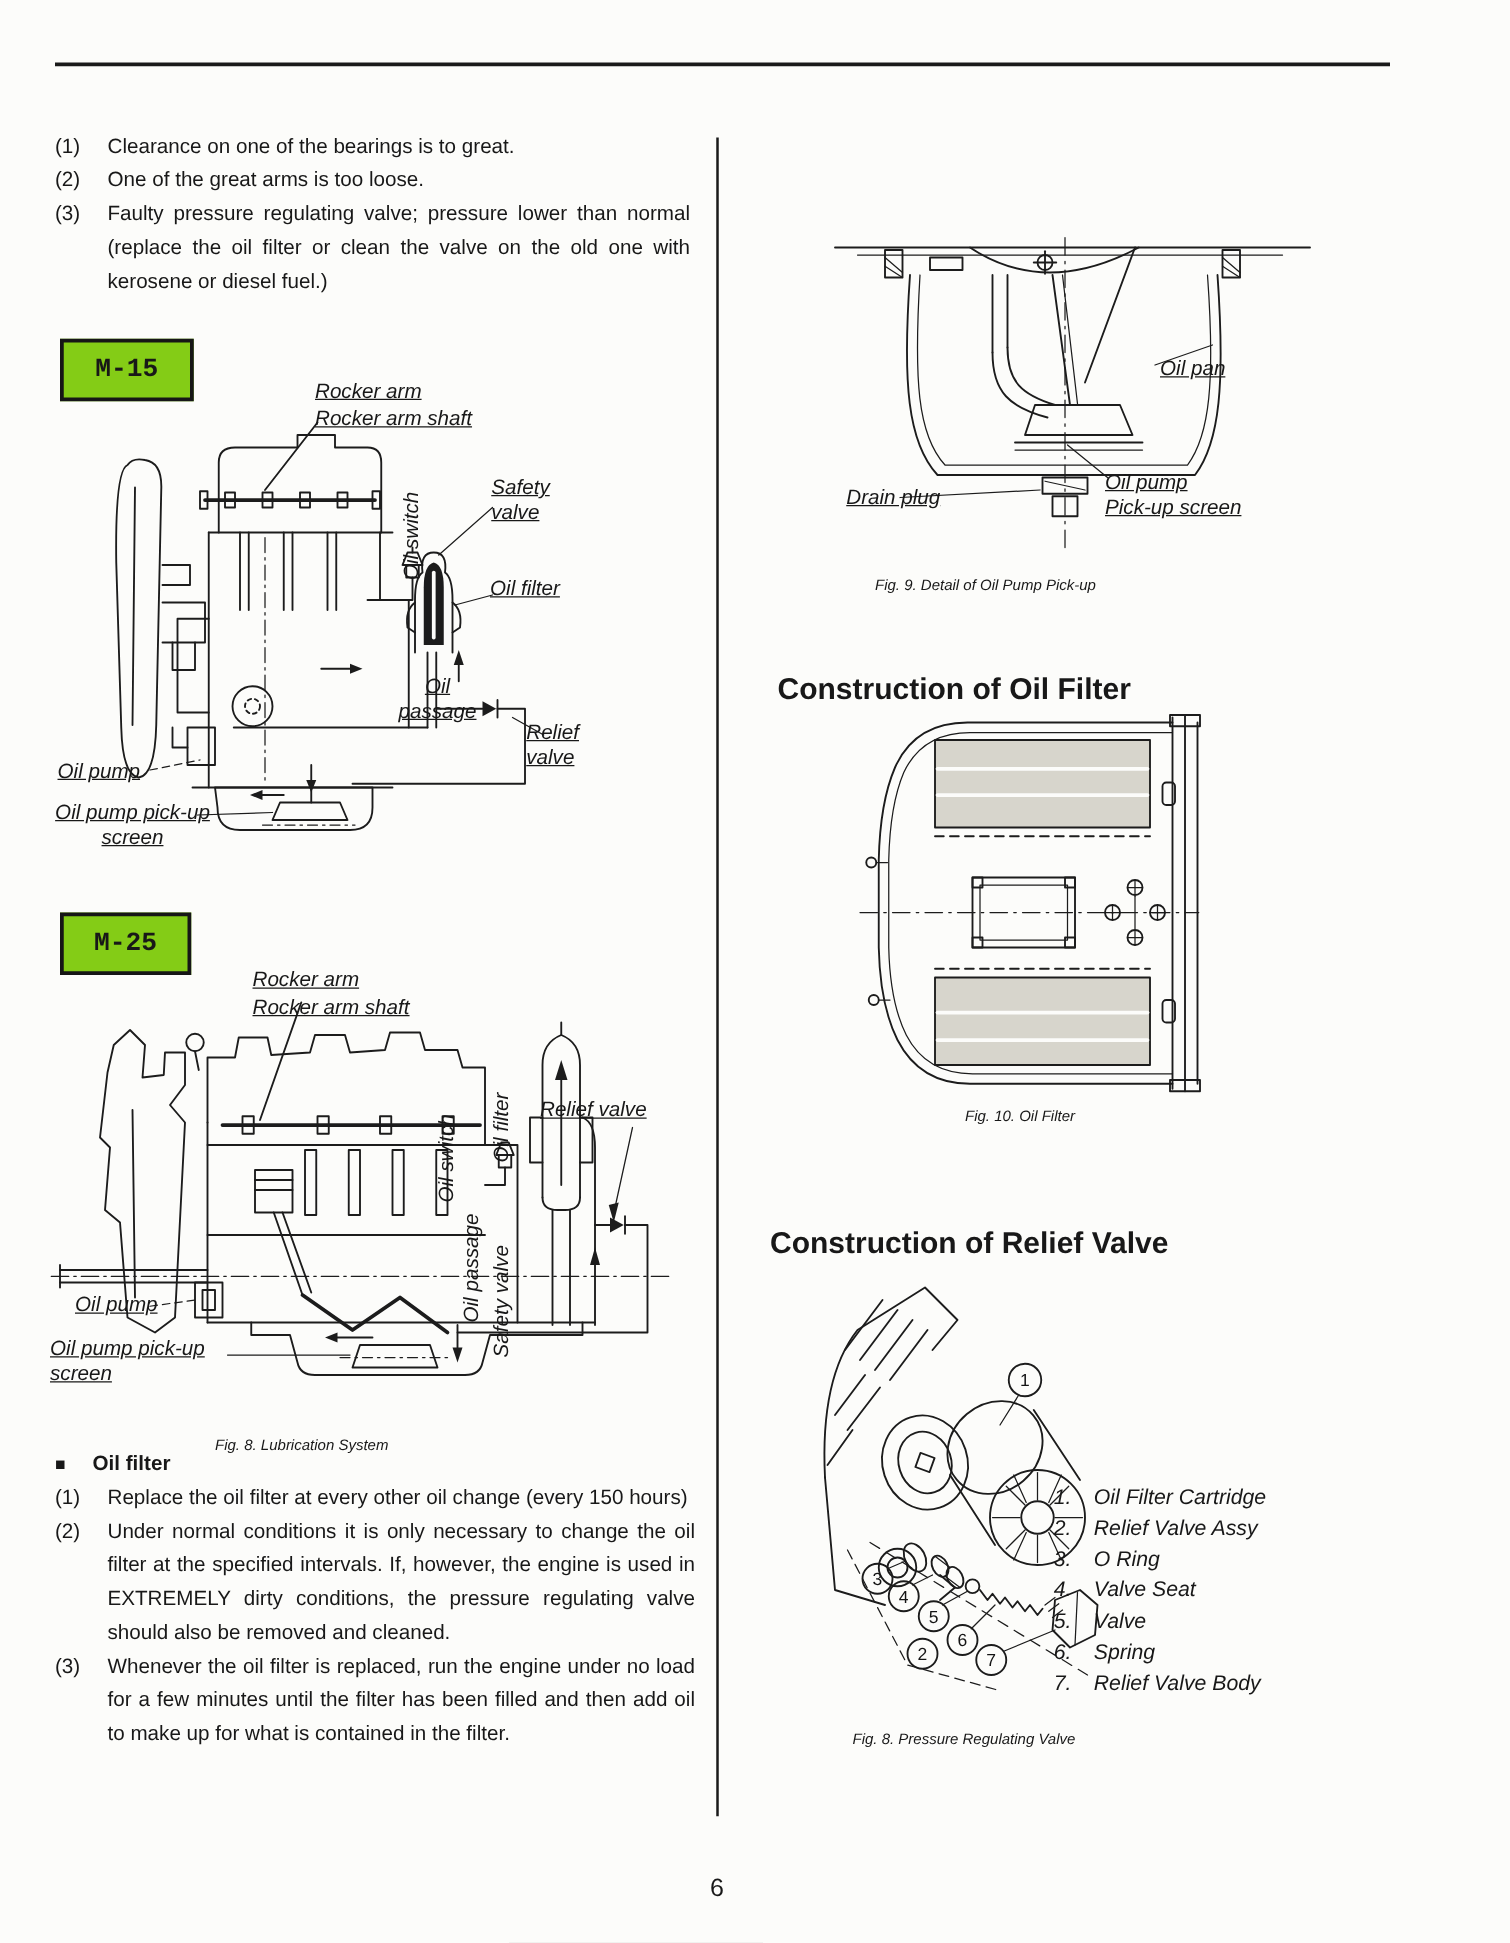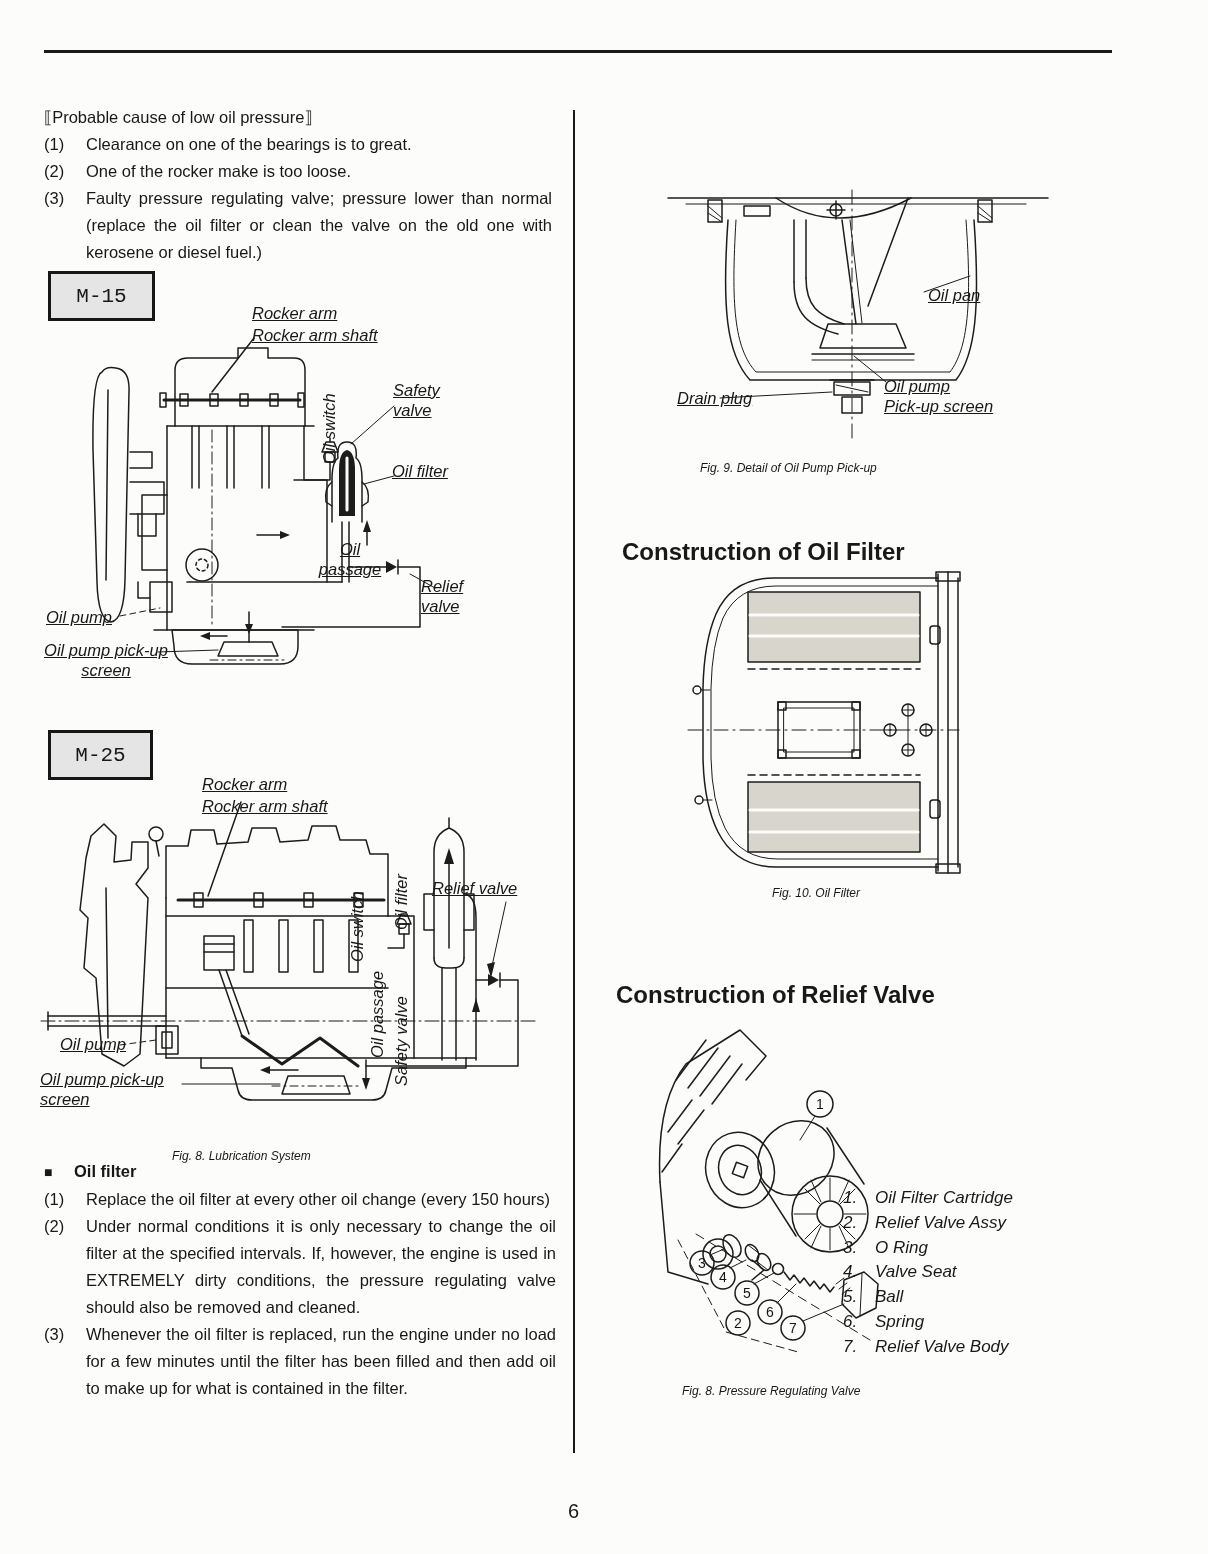--- a/index.html
+++ b/index.html
@@ -8,22 +8,22 @@
   .abs{position:absolute;}
   .rule-top{background:#1a1a1a;height:3px;}
   .divider{background:#1a1a1a;width:2px;}
   .body-txt{font-size:16.5px;line-height:27px;}
   .item{display:flex;align-items:flex-start;}
   .item .n{flex:0 0 42px;}
   .item .t{flex:1;text-align:justify;}
   .sec-head{display:flex;align-items:baseline;}
   .sec-head .b{flex:0 0 30px;font-size:14px;}
   .sec-head .h{font-weight:700;}
-  .modelbox{position:absolute;border:3px solid #161616;background:#e5e5e5;
-        font-family:"Liberation Mono","DejaVu Sans Mono",monospace;font-size:21px;font-weight:400;
+  .modelbox{position:absolute;border:3px solid #161616;background:#84cc16;
+        font-family:"Liberation Mono","DejaVu Sans Mono",monospace;font-size:21px;font-weight:700;
         display:flex;align-items:center;justify-content:center;}
   .lbl{position:absolute;font-style:italic;font-size:16.5px;line-height:20px;white-space:nowrap;text-decoration:underline;}
   .lbl.wrap{white-space:normal;}
   .lbl.center{text-align:center;}
   .vlbl{position:absolute;font-style:italic;font-size:16.5px;white-space:nowrap;
         transform:rotate(-90deg);transform-origin:0 0;}
   .cap{position:absolute;font-style:italic;font-size:12px;white-space:nowrap;}
   .sec-h{position:absolute;font-weight:700;font-size:24px;white-space:nowrap;}
   .parts{position:absolute;font-style:italic;font-size:17px;line-height:24.8px;}
   .prow{display:flex;}
@@ -41,28 +41,27 @@
 </head>
 <body>
 
 <div class="page">
 
   <div class="abs rule-top" style="left:44px;top:50px;width:1068px;"></div>
   <div class="abs divider" style="left:573px;top:110px;height:1343px;"></div>
   <div class="pagenum" style="left:568px;top:1500px;">6</div>
 
   <div class="abs body-txt" style="left:44px;top:104px;width:508px;">
-    <div><span>⟦</span><span>Probable cause of low oil pressure</span><span>⟧</span></div>
     <div class="item">
       <span class="n">(1)</span>
       <span class="t">Clearance on one of the bearings is to great.</span>
     </div>
     <div class="item">
       <span class="n">(2)</span>
-      <span class="t">One of the rocker make is too loose.</span>
+      <span class="t">One of the great arms is too loose.</span>
     </div>
     <div class="item">
       <span class="n">(3)</span>
       <span class="t">Faulty pressure regulating valve; pressure lower than normal (replace the oil filter or clean the valve on the old one with kerosene or diesel fuel.)</span>
     </div>
   </div>
 
   <div class="modelbox" style="left:48px;top:271px;width:101px;height:44px;">M-15</div>
 
   <svg class="abs fig" style="left:42px;top:330px;" width="440" height="370" viewBox="0 0 440 370">
@@ -446,21 +445,21 @@
     <div class="prow">
       <span class="pn">3.</span>
       <span>O Ring</span>
     </div>
     <div class="prow">
       <span class="pn">4.</span>
       <span>Valve Seat</span>
     </div>
     <div class="prow">
       <span class="pn">5.</span>
-      <span>Ball</span>
+      <span>Valve</span>
     </div>
     <div class="prow">
       <span class="pn">6.</span>
       <span>Spring</span>
     </div>
     <div class="prow">
       <span class="pn">7.</span>
       <span>Relief Valve Body</span>
     </div>
   </div>

